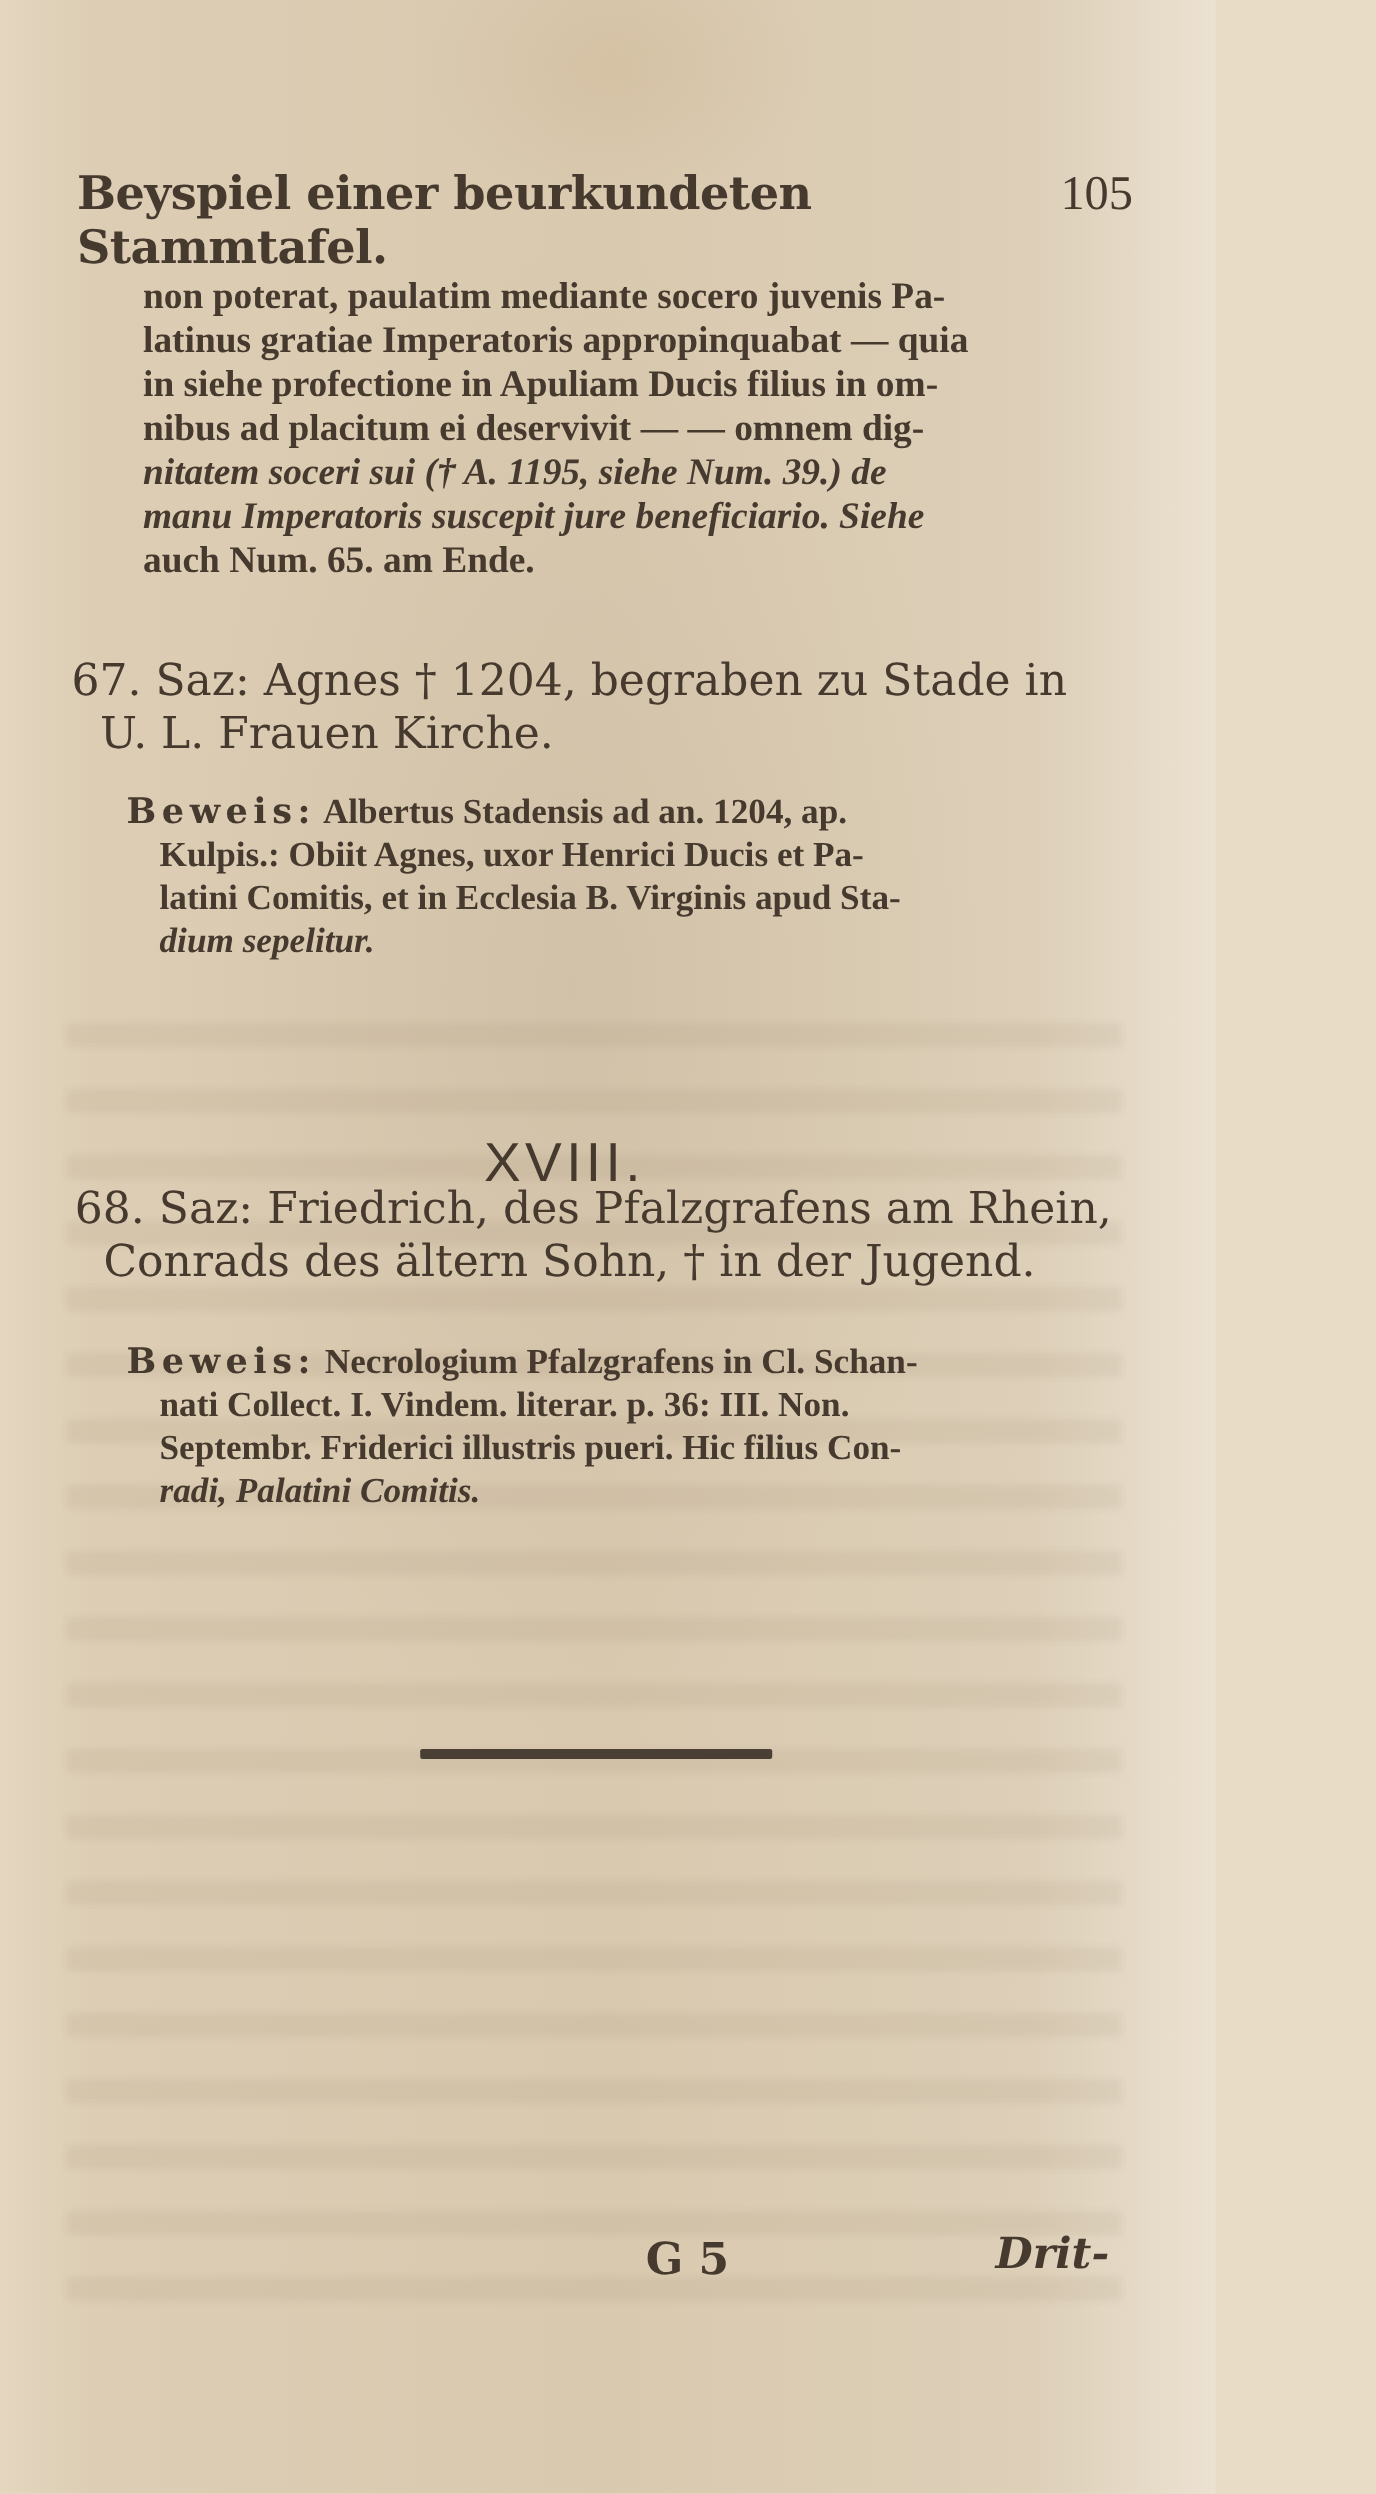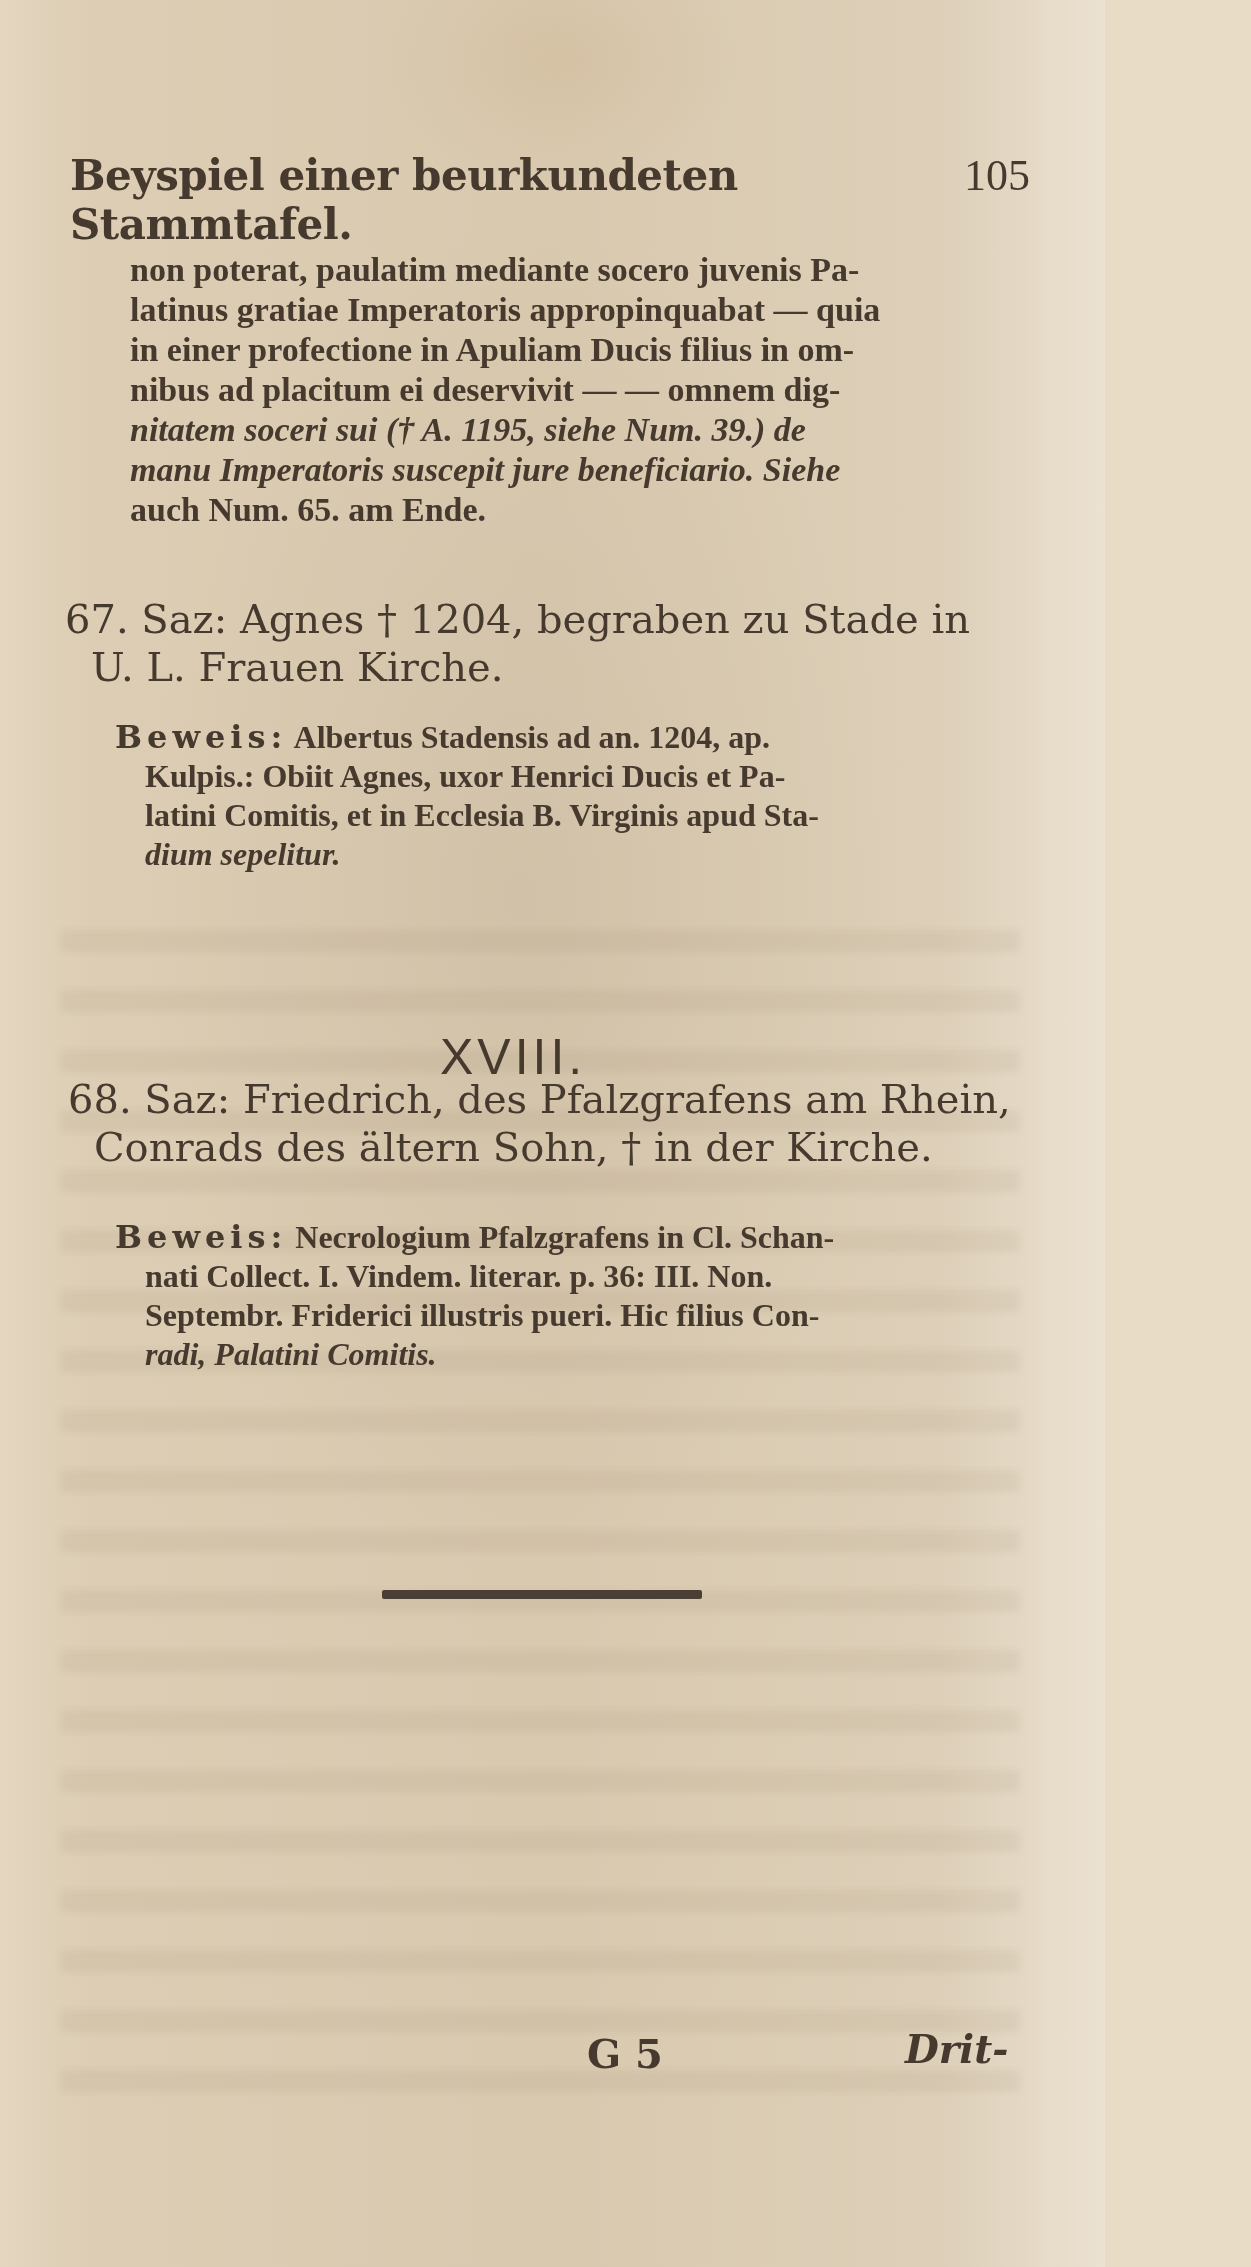--- a/index.html
+++ b/index.html
@@ -51,21 +51,21 @@
   <div class="bleed"></div>
 
   <div class="header">
     <span class="title">Beyspiel einer beurkundeten Stammtafel.</span>
     <span class="pagenum">105</span>
   </div>
 
   <div class="block p1">
     <div>non poterat, paulatim mediante socero juvenis Pa-</div>
     <div>latinus gratiae Imperatoris appropinquabat — quia</div>
-    <div>in einer profectione in Apuliam Ducis filius in om-</div>
+    <div>in siehe profectione in Apuliam Ducis filius in om-</div>
     <div>nibus ad placitum ei deservivit — — omnem dig-</div>
     <div class="it">nitatem soceri sui († A. 1195, siehe Num. 39.) de</div>
     <div class="it">manu Imperatoris suscepit jure beneficiario. Siehe</div>
     <div>auch Num. 65. am Ende.</div>
   </div>
 
   <div class="block num s67">
     <div>
       <span>67.</span>
       <span>Saz:</span>
@@ -85,21 +85,21 @@
   </div>
 
   <div class="roman">XVIII.</div>
 
   <div class="block num s68">
     <div>
       <span>68.</span>
       <span>Saz:</span>
       <span>Friedrich, des Pfalzgrafens am Rhein,</span>
     </div>
-    <div class="cont">Conrads des ältern Sohn, † in der Kirche.</div>
+    <div class="cont">Conrads des ältern Sohn, † in der Jugend.</div>
   </div>
 
   <div class="block bw b68">
     <div>
       <span class="lead">Beweis:</span>
       <span>Necrologium Pfalzgrafens in Cl. Schan-</span>
     </div>
     <span class="cont">nati Collect. I. Vindem. literar. p. 36: III. Non.</span>
     <span class="cont">Septembr. Friderici illustris pueri. Hic filius Con-</span>
     <span class="cont it">radi, Palatini Comitis.</span>

